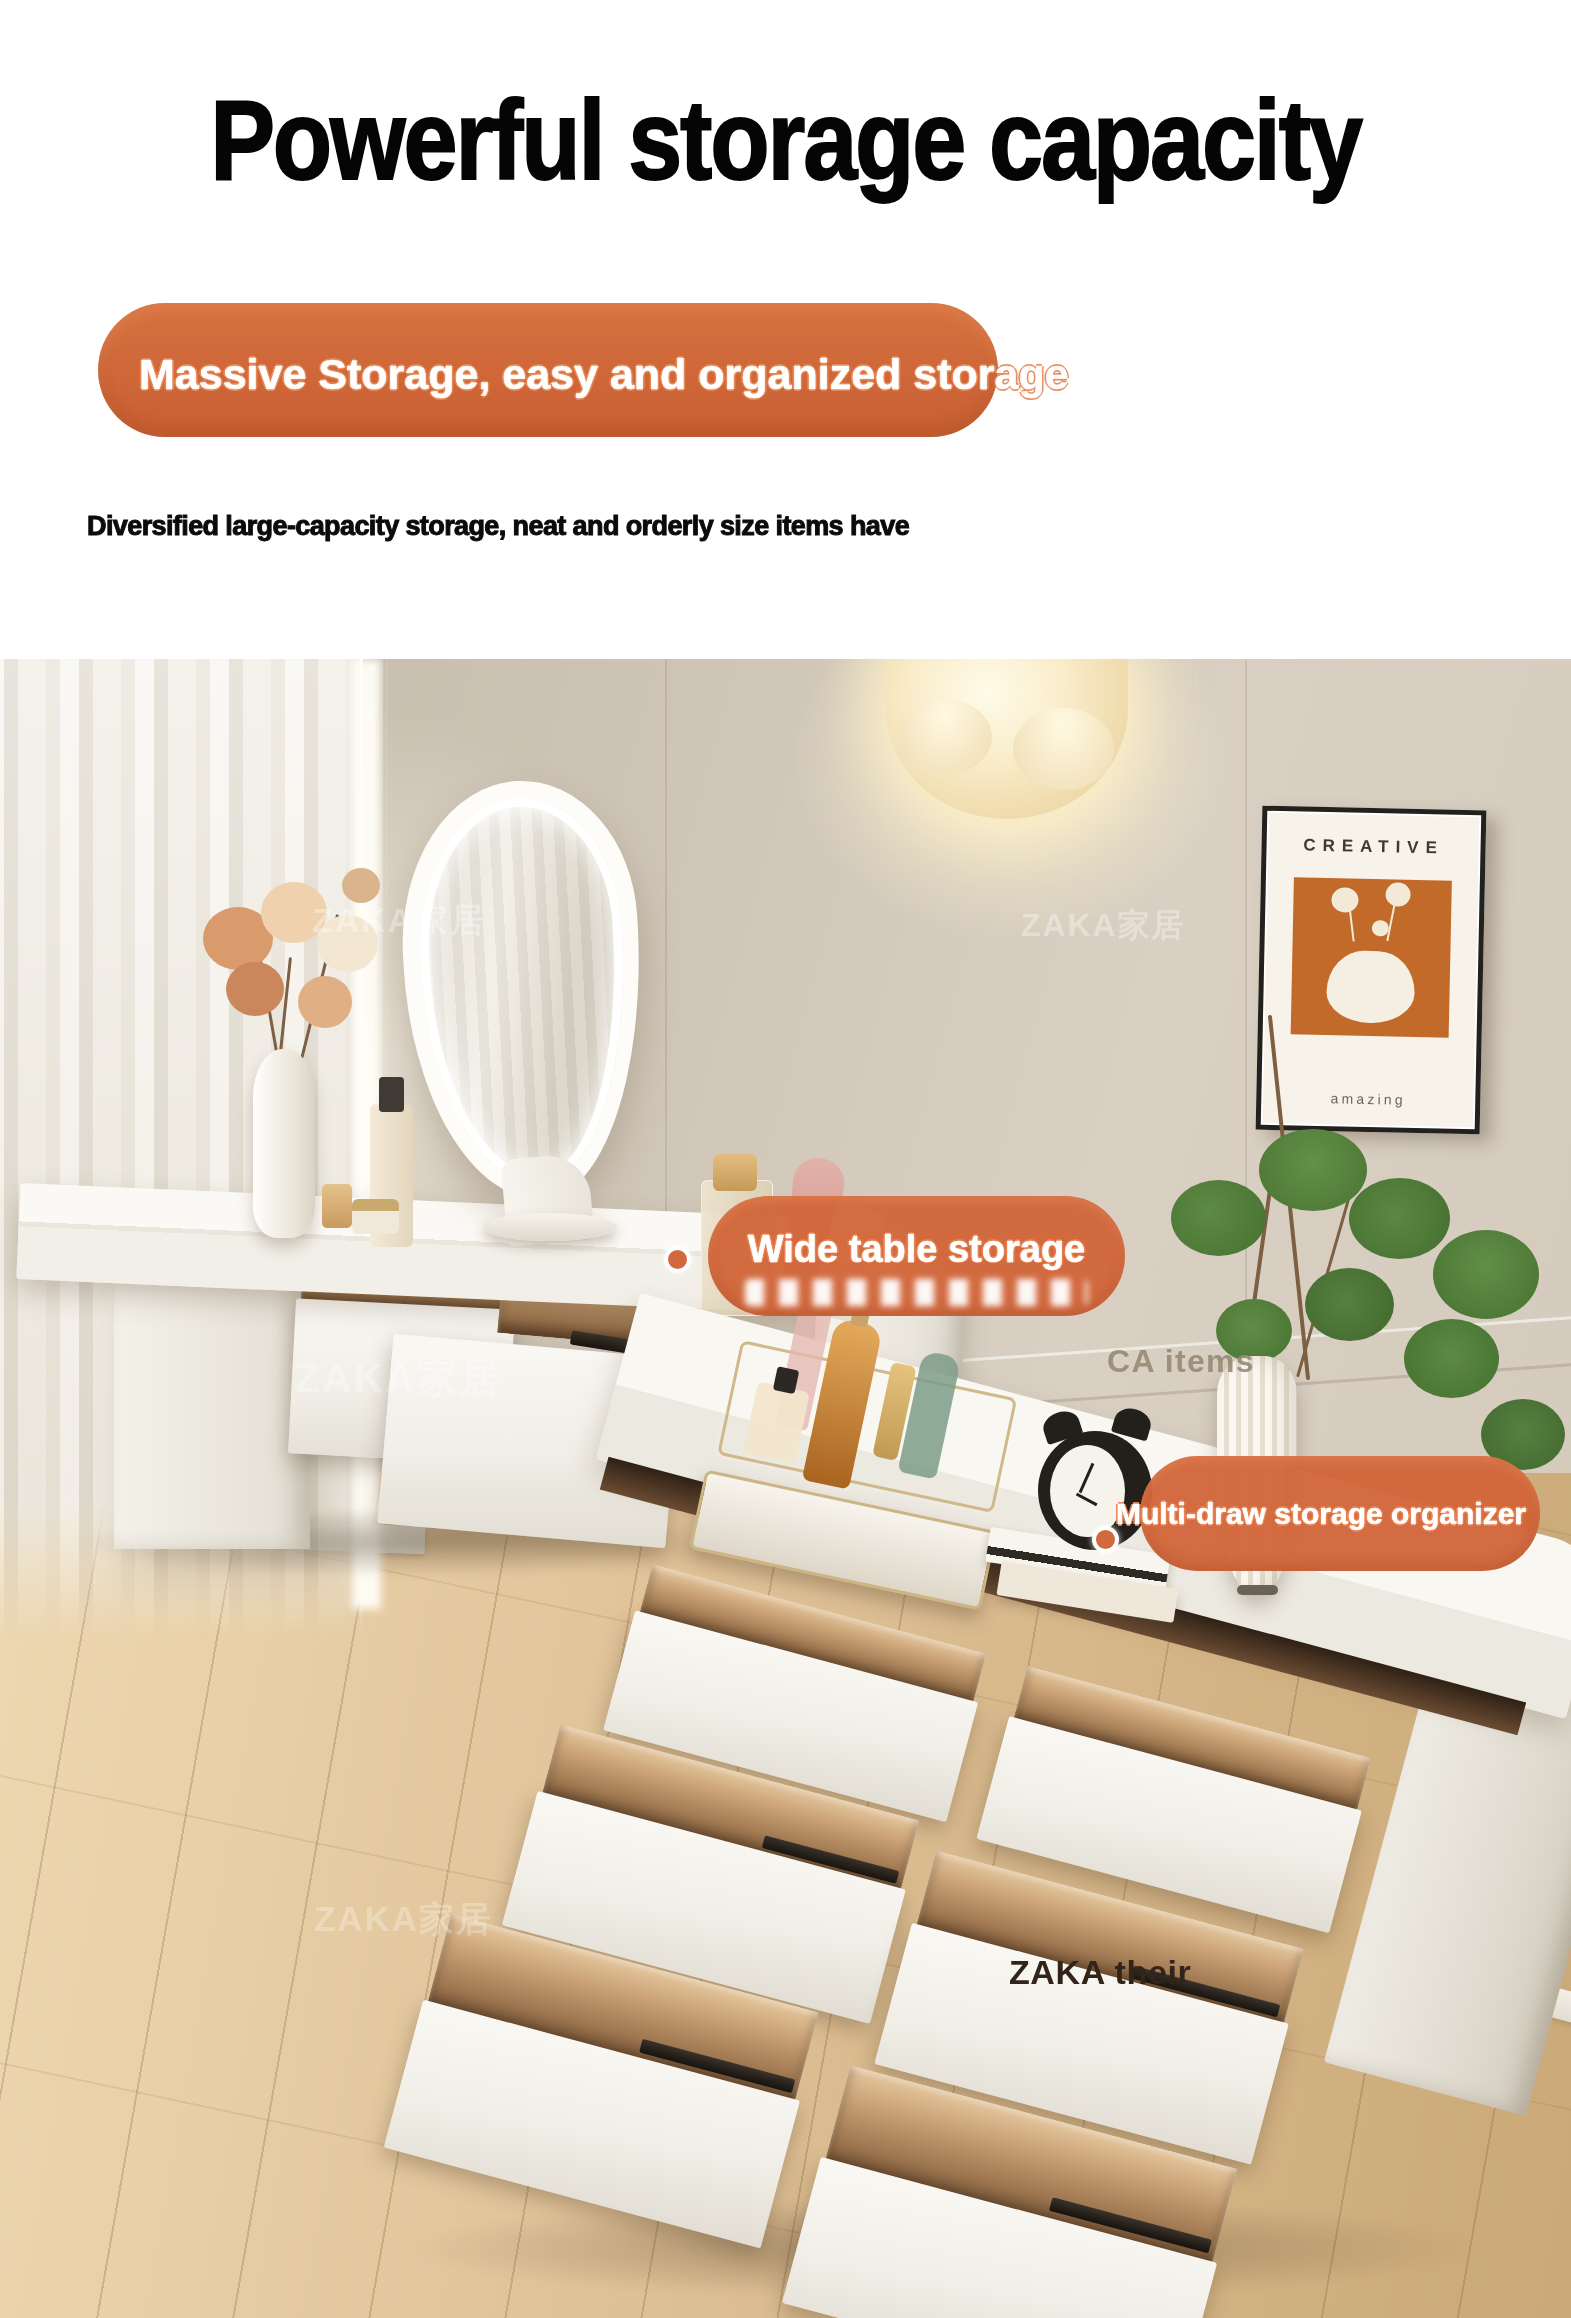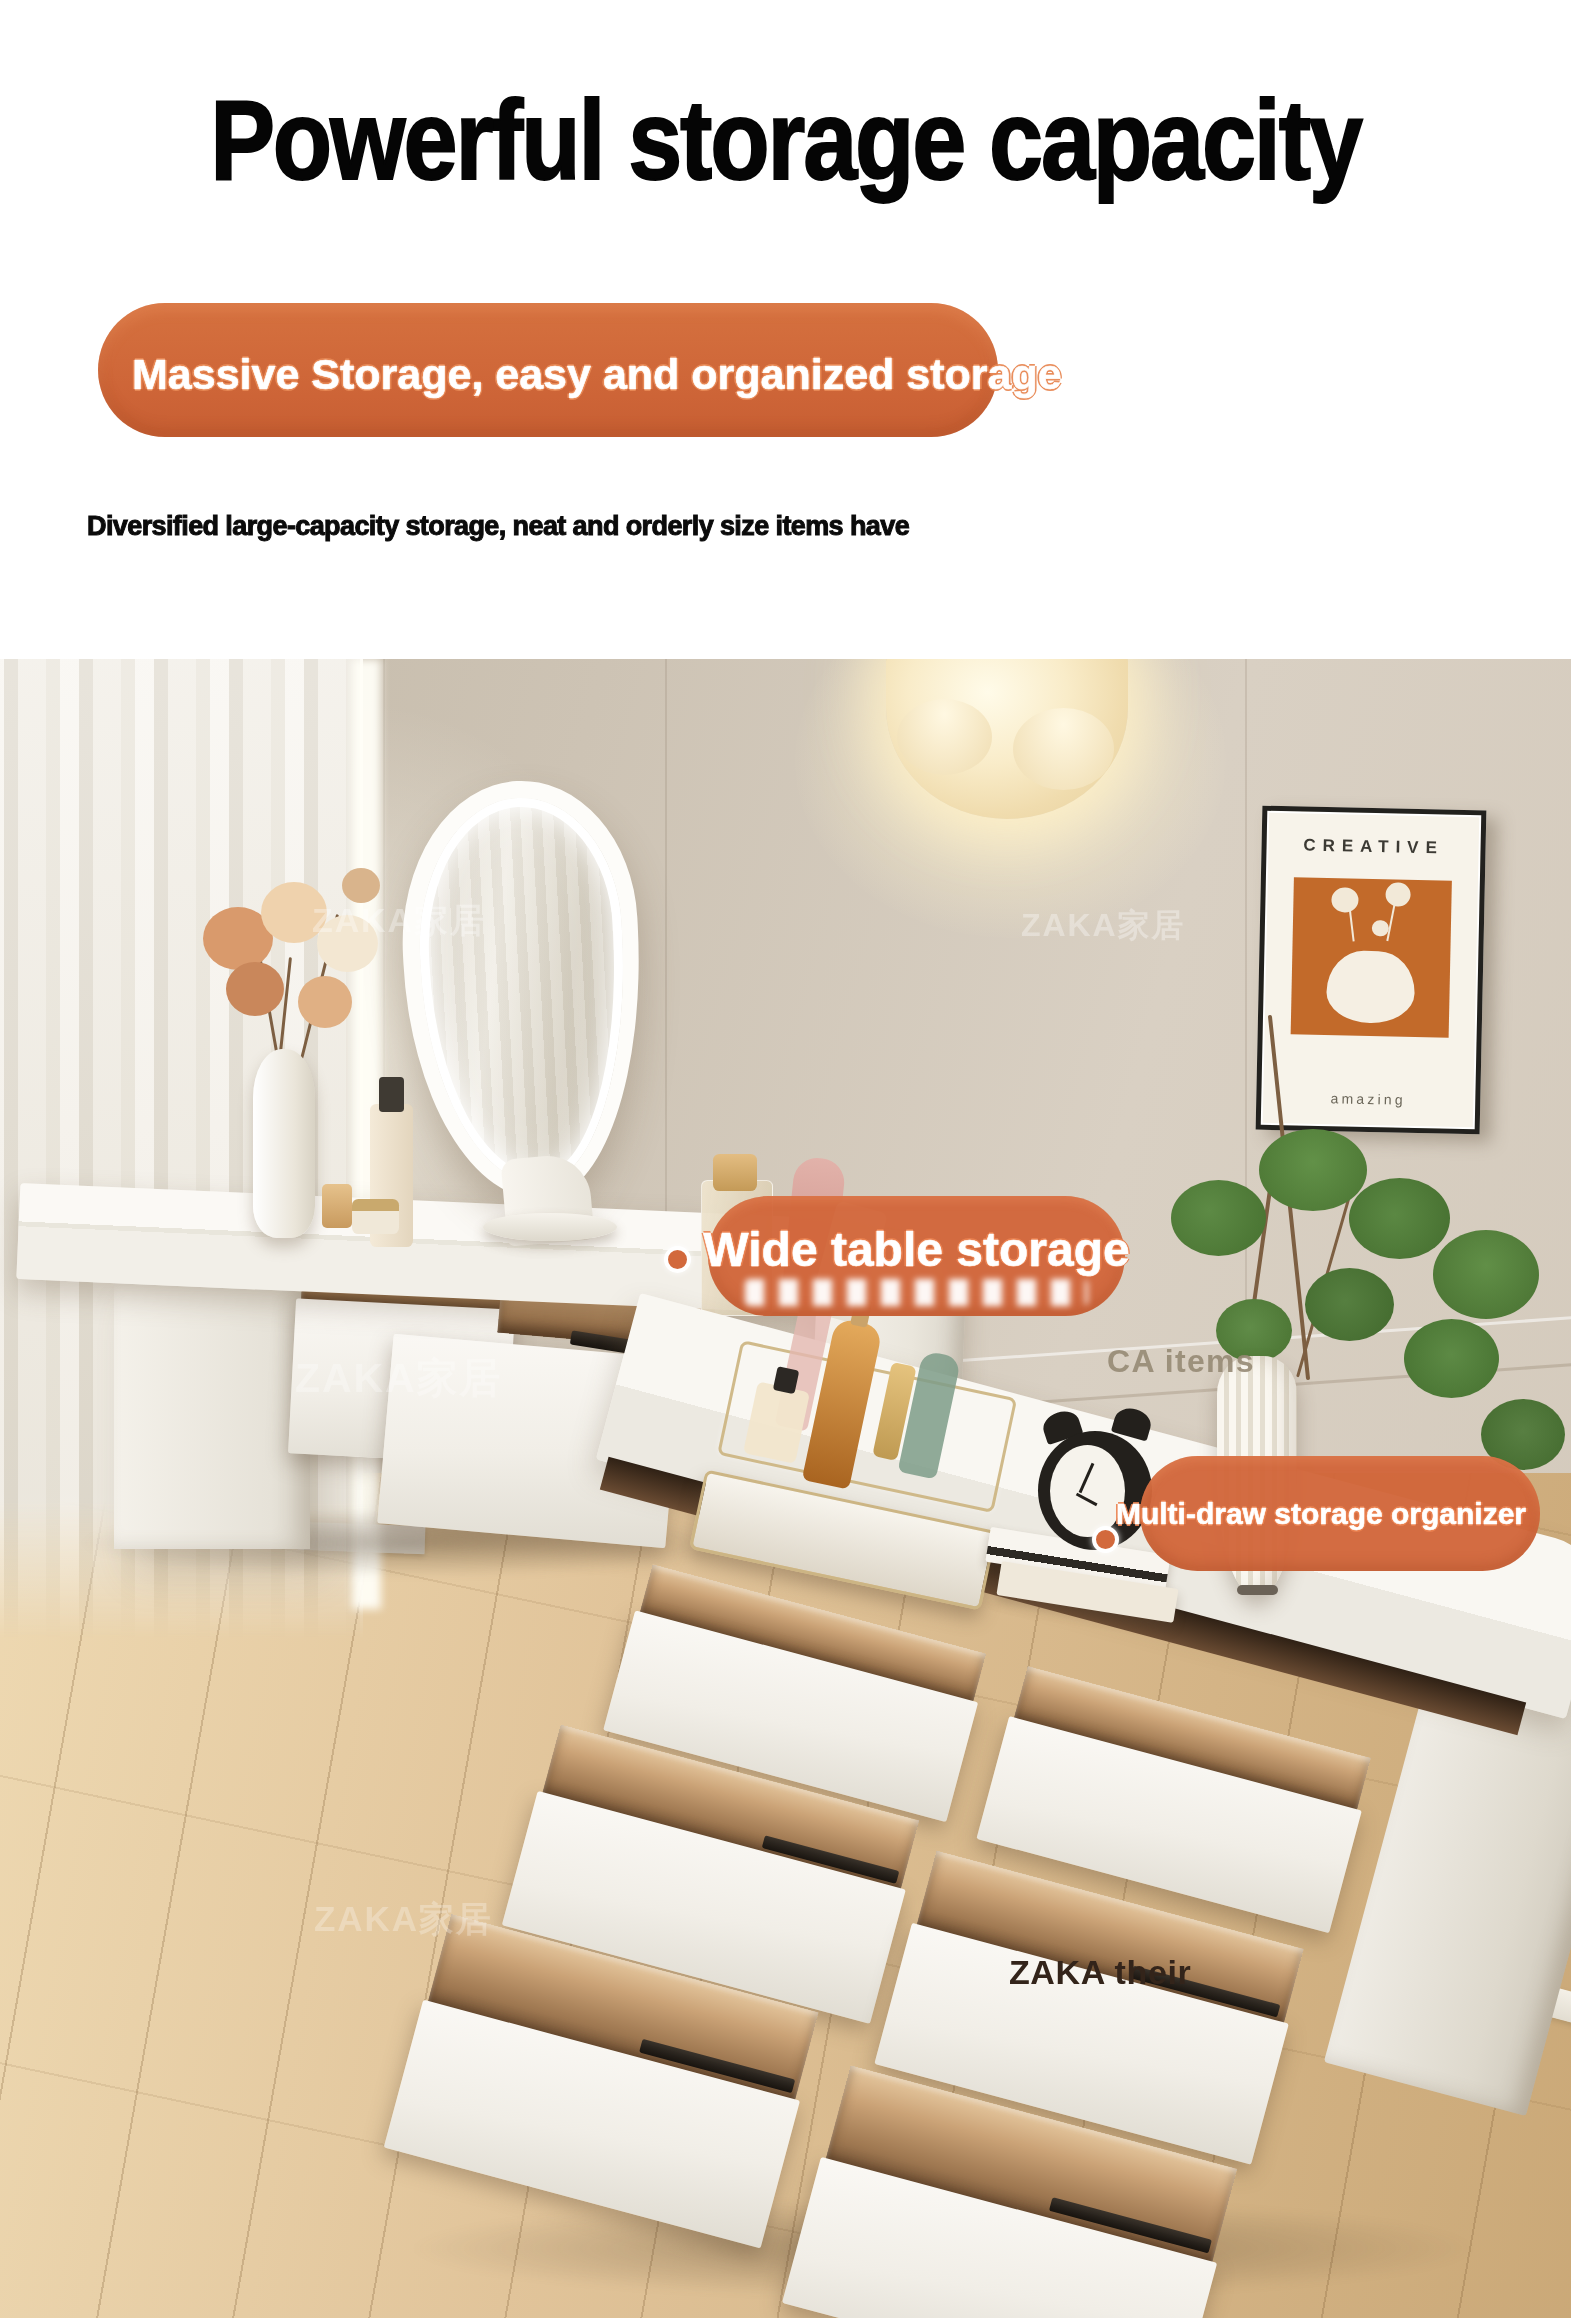--- a/index.html
+++ b/index.html
@@ -5,21 +5,21 @@
   html,body{margin:0;padding:0;background:#ffffff;}
   .page{position:relative;width:1571px;height:2319px;background:#ffffff;overflow:hidden;
         font-family:"Liberation Sans",sans-serif;}
   
   .title{position:absolute;left:0;top:75px;width:1571px;text-align:center;
          font-size:113px;font-weight:700;color:#050505;letter-spacing:-2.5px;
          transform:scaleX(.86);transform-origin:center;-webkit-text-stroke:1.9px #050505;white-space:nowrap;}
   .banner{position:absolute;left:98px;top:303px;width:900px;height:134px;border-radius:70px;
           background:linear-gradient(180deg,#d5713f,#cd6437 70%,#c75f33);
           box-shadow:inset 0 6.3px 14px rgba(255,170,120,.25), inset 0 -7.6px 14px rgba(140,55,20,.22);}
-  .banner-text{position:absolute;left:132px;top:350px;white-space:nowrap;
+  .banner-text{position:absolute;left:139px;top:350px;white-space:nowrap;
           font-size:43px;font-weight:700;color:#ffffff;-webkit-text-stroke:0.6px #fff;
           text-shadow:-1.9px 0 0 rgba(232,137,85,.95),1.9px 0 0 rgba(232,137,85,.95),
                       0 -1.9px 0 rgba(232,137,85,.95),0 1.9px 0 rgba(232,137,85,.95);}
   .intro{position:absolute;left:87px;top:502px;width:1457px;font-size:27px;line-height:48px;
          font-weight:700;color:#0b0b0b;-webkit-text-stroke:1px #0b0b0b;letter-spacing:-0.6px;}
   
   .photo{position:absolute;left:0;top:659px;width:1571px;height:1660px;overflow:hidden;
          background:linear-gradient(105deg,#c3b9a8 0%,#cdc3b4 30%,#d9d0c3 62%,#d3c9bb 100%);}
   .seam{position:absolute;width:1.9px;background:rgba(120,102,78,.16);}
   .rail-line{position:absolute;height:3.2px;}
@@ -298,21 +298,21 @@
     <div class="wm" style="left:312px;top:239px;font-size:34px;">ZAKA家居</div>
     <div class="wm" style="left:1021px;top:245px;font-size:32px;">ZAKA家居</div>
     <div class="wm" style="left:295px;top:692px;font-size:41px;color:rgba(255,255,255,.30);">ZAKA家居</div>
     <div class="wm" style="left:314px;top:1237px;font-size:35px;color:rgba(255,255,255,.28);">ZAKA家居</div>
     <div class="wm-ca" style="left:1107px;top:684px;font-size:32px;">CA items</div>
     <div class="wm-dark" style="left:1009px;top:1294px;font-size:34px;">ZAKA their</div>
 
 
     <div class="ring" style="left:664px;top:587px;"></div>
     <div class="pill" style="left:708px;top:537px;width:417px;height:120px;">
-      <div class="pill-text" style="font-size:48px;top:44%;">Wide table storage</div>
+      <div class="pill-text" style="font-size:38px;top:44%;">Wide table storage</div>
       <div class="pill-dashes"></div>
     </div>
 
     <div class="ring" style="left:1092px;top:867px;z-index:39;"></div>
     <div class="pill" style="left:1140px;top:797px;width:400px;height:115px;">
       <div class="pill-text" style="font-size:30px;left:calc(50% - 19px);">Multi-draw storage organizer</div>
     </div>
 
   </div>
 </div>

